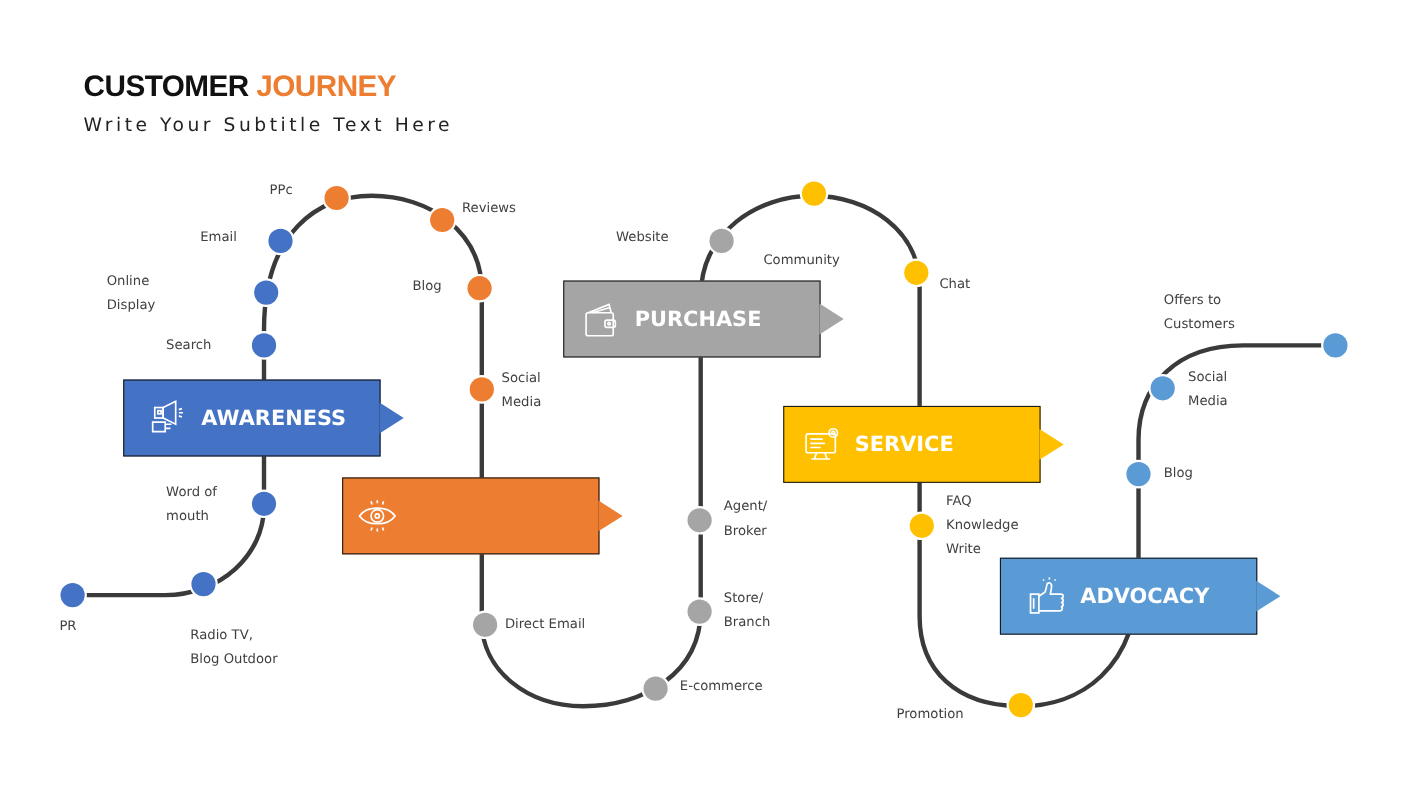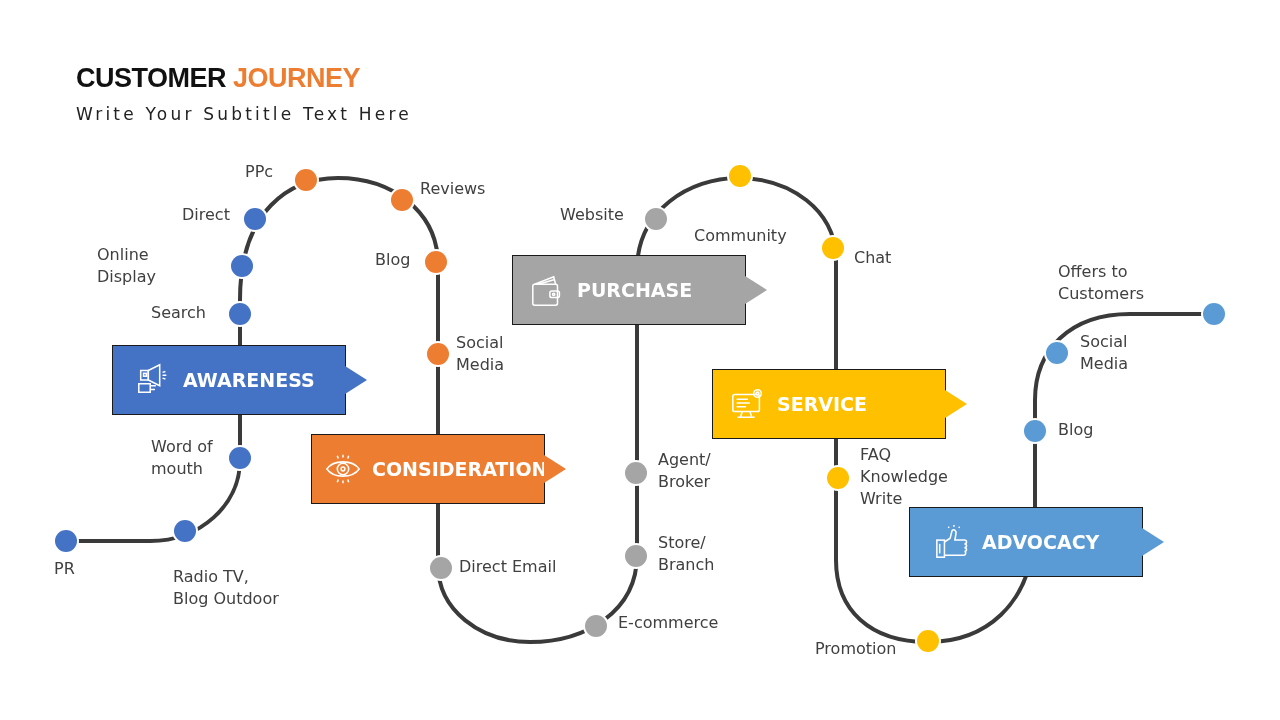--- a/index.html
+++ b/index.html
@@ -1,21 +1,21 @@
 <!DOCTYPE html>
 <html><head>
   <meta charset="utf-8">
   <style>
     html, body { margin: 0; padding: 0; background: #ffffff; }
     body { width: 1280px; height: 720px; position: relative; overflow: hidden; font-family: "DejaVu Sans", sans-serif; }
     .title { position: absolute; left: 76px; top: 63px; font-family: "Liberation Sans", sans-serif; font-weight: 900; font-size: 27px; letter-spacing: -0.5px; color: #111111; white-space: nowrap; }
     .title .accent { color: #ED7D31; margin-left: 7px; text-align: right; }
     .subtitle { position: absolute; left: 76px; top: 104px; font-family: "DejaVu Sans", sans-serif; font-size: 17px; letter-spacing: 3.2px; color: #222222; white-space: nowrap; }
     svg.path-layer { position: absolute; left: 0; top: 0; }
-    .lbl { position: absolute; font-family: "DejaVu Sans", sans-serif; font-size: 16px; line-height: 22px; color: #404040; white-space: pre; }
+    .lbl { position: absolute; font-family: "DejaVu Sans", sans-serif; font-size: 12px; line-height: 22px; color: #404040; white-space: pre; }
     .stage { position: absolute; height: 70px; border: 1px solid #1a1a1a; box-sizing: border-box; display: flex; align-items: center; color: #ffffff; font-family: "DejaVu Sans", sans-serif; font-weight: bold; font-size: 19px; }
     .stage .arrow { position: absolute; right: -22px; top: 50%; width: 0; height: 0; transform: translateY(-50%); border-top: 14px solid transparent; border-bottom: 14px solid transparent; }
     .stage .icon { width: 38px; height: 38px; margin-left: 22px; margin-right: 10px; display: inline-block; }
     .stage .icon svg { width: 38px; height: 38px; }
   </style>
 </head>
 <body>
 
 <div class="title"><span>CUSTOMER</span><span class="accent">JOURNEY</span></div>
 <div class="subtitle">Write Your Subtitle Text Here</div>
@@ -50,21 +50,21 @@
   </div>
 <div id="labels">
     <div class="lbl" style="left: 54px; top: 558px;">PR</div>
     <div class="lbl" style="left: 173px; top: 566px;">Radio TV,
 Blog Outdoor</div>
     <div class="lbl" style="left: 151px; top: 436px;">Word of
 mouth</div>
     <div class="lbl" style="left: 151px; top: 302px;">Search</div>
     <div class="lbl" style="left: 97px; top: 244px;">Online
 Display</div>
-    <div class="lbl" style="left: 182px; top: 204px;">Direct</div>
+    <div class="lbl" style="left: 182px; top: 204px;">Email</div>
     <div class="lbl" style="left: 245px; top: 161px;">PPc</div>
     <div class="lbl" style="left: 420px; top: 178px;">Reviews</div>
     <div class="lbl" style="left: 375px; top: 249px;">Blog</div>
     <div class="lbl" style="left: 456px; top: 332px;">Social
 Media</div>
     <div class="lbl" style="left: 459px; top: 556px;">Direct Email</div>
     <div class="lbl" style="left: 618px; top: 612px;">E-commerce</div>
     <div class="lbl" style="left: 658px; top: 532px;">Store/
 Branch</div>
     <div class="lbl" style="left: 658px; top: 449px;">Agent/
@@ -99,21 +99,20 @@
 
 <div class="stage" id="stage-consideration" style="left:311px; top:434px; width:234px; background:#ED7D31;">
   <span class="icon" style="margin-left:12px;">
     <svg viewBox="0 0 40 40" fill="none" stroke="#fff" stroke-width="1.6">
       <path d="M3 20 C 10 10, 30 10, 37 20 C 30 30, 10 30, 3 20 Z"></path>
         <circle cx="20" cy="20" r="6"></circle>
         <circle cx="20" cy="20" r="2"></circle>
       <path d="M14 6 L15 9 M20 5 L20 8 M26 6 L25 9 M14 34 L15 31 M20 35 L20 32 M26 34 L25 31"></path>
     </svg>
   </span>
-  <span>CONSIDERATION</span>
   <span class="arrow" style="border-left:22px solid #ED7D31;"></span>
 </div>
 
 <div class="stage" id="stage-purchase" style="left:512px; top:255px; width:234px; background:#A5A5A5;">
   <span class="icon" style="margin-left:16px;">
     <svg viewBox="0 0 40 40" fill="none" stroke="#fff" stroke-width="1.6">
       <rect x="4" y="14" width="26" height="22" rx="2"></rect>
         <path d="M6 14 L26 6 L28 14 M10 14 L27 9"></path>
       <rect x="22" y="21" width="10" height="7" rx="2"></rect>
         <circle cx="26" cy="24.5" r="1.2"></circle>

